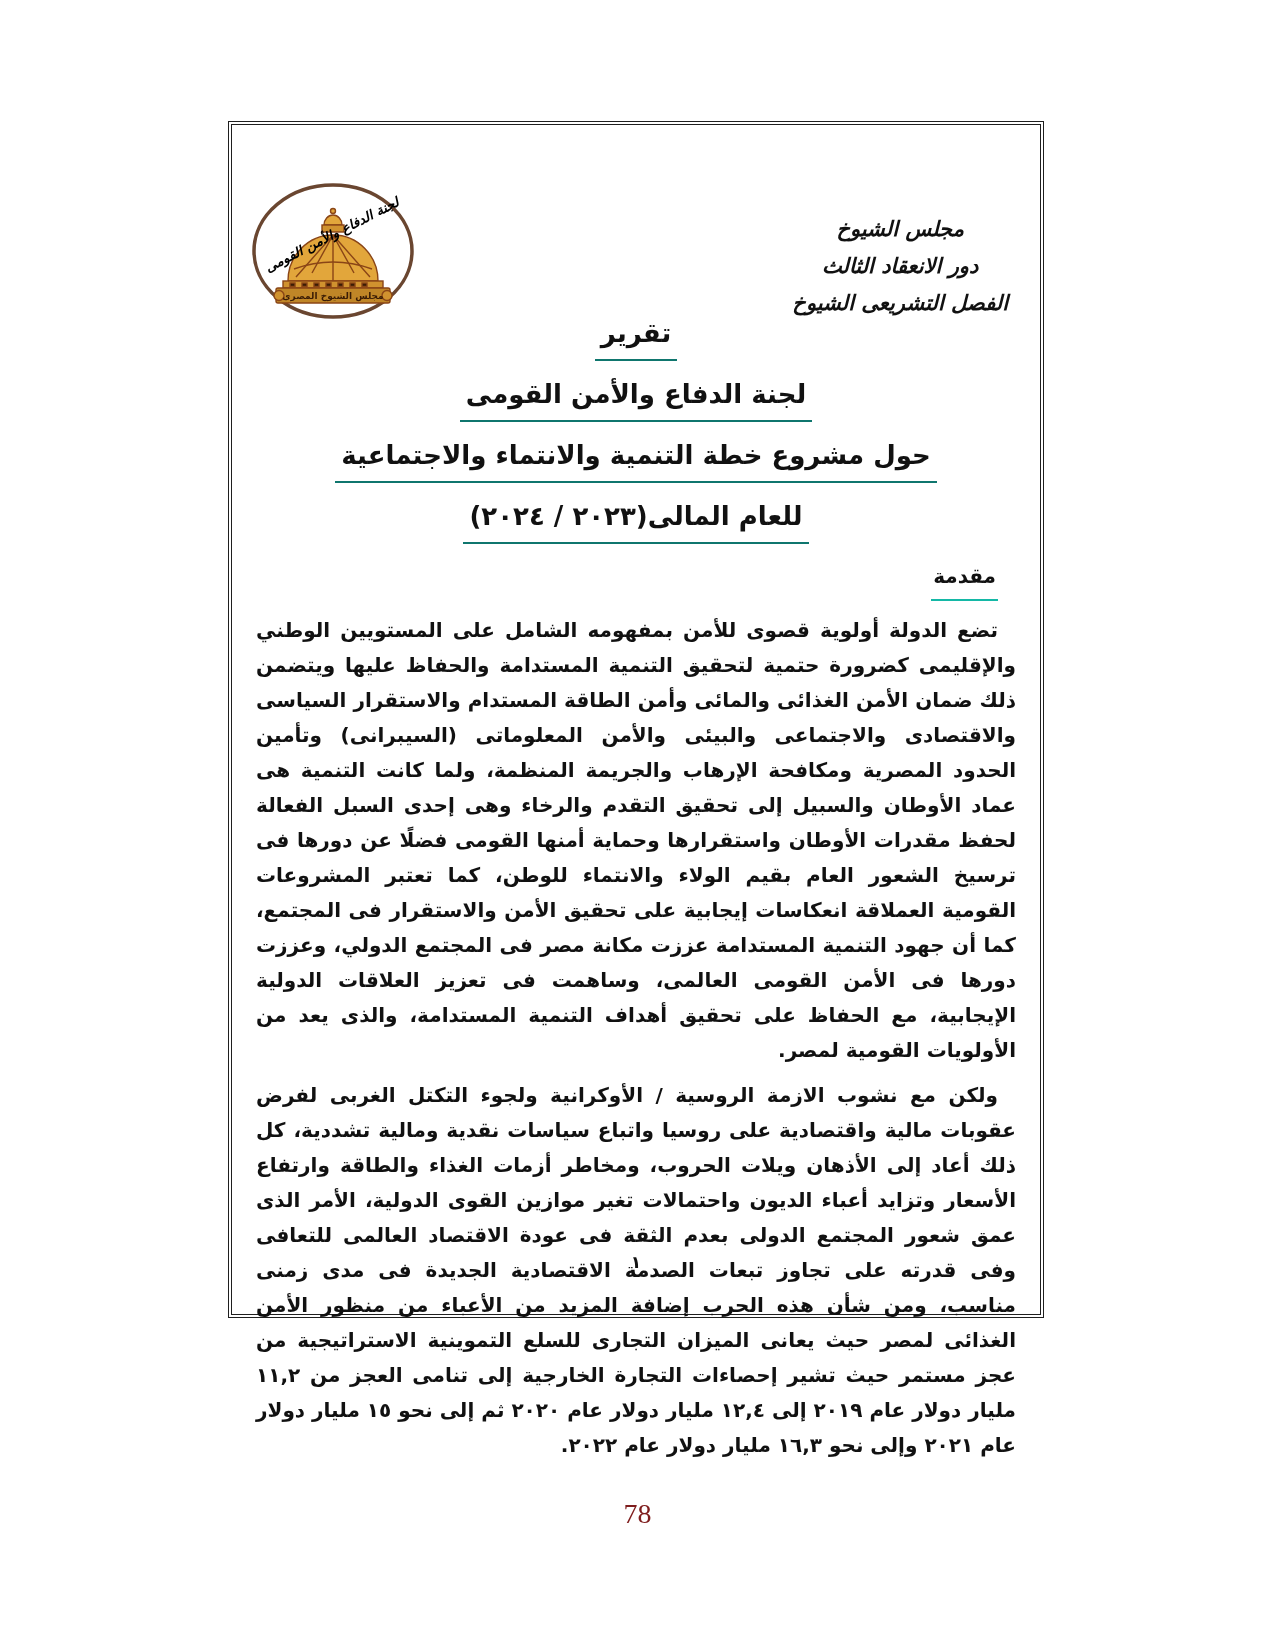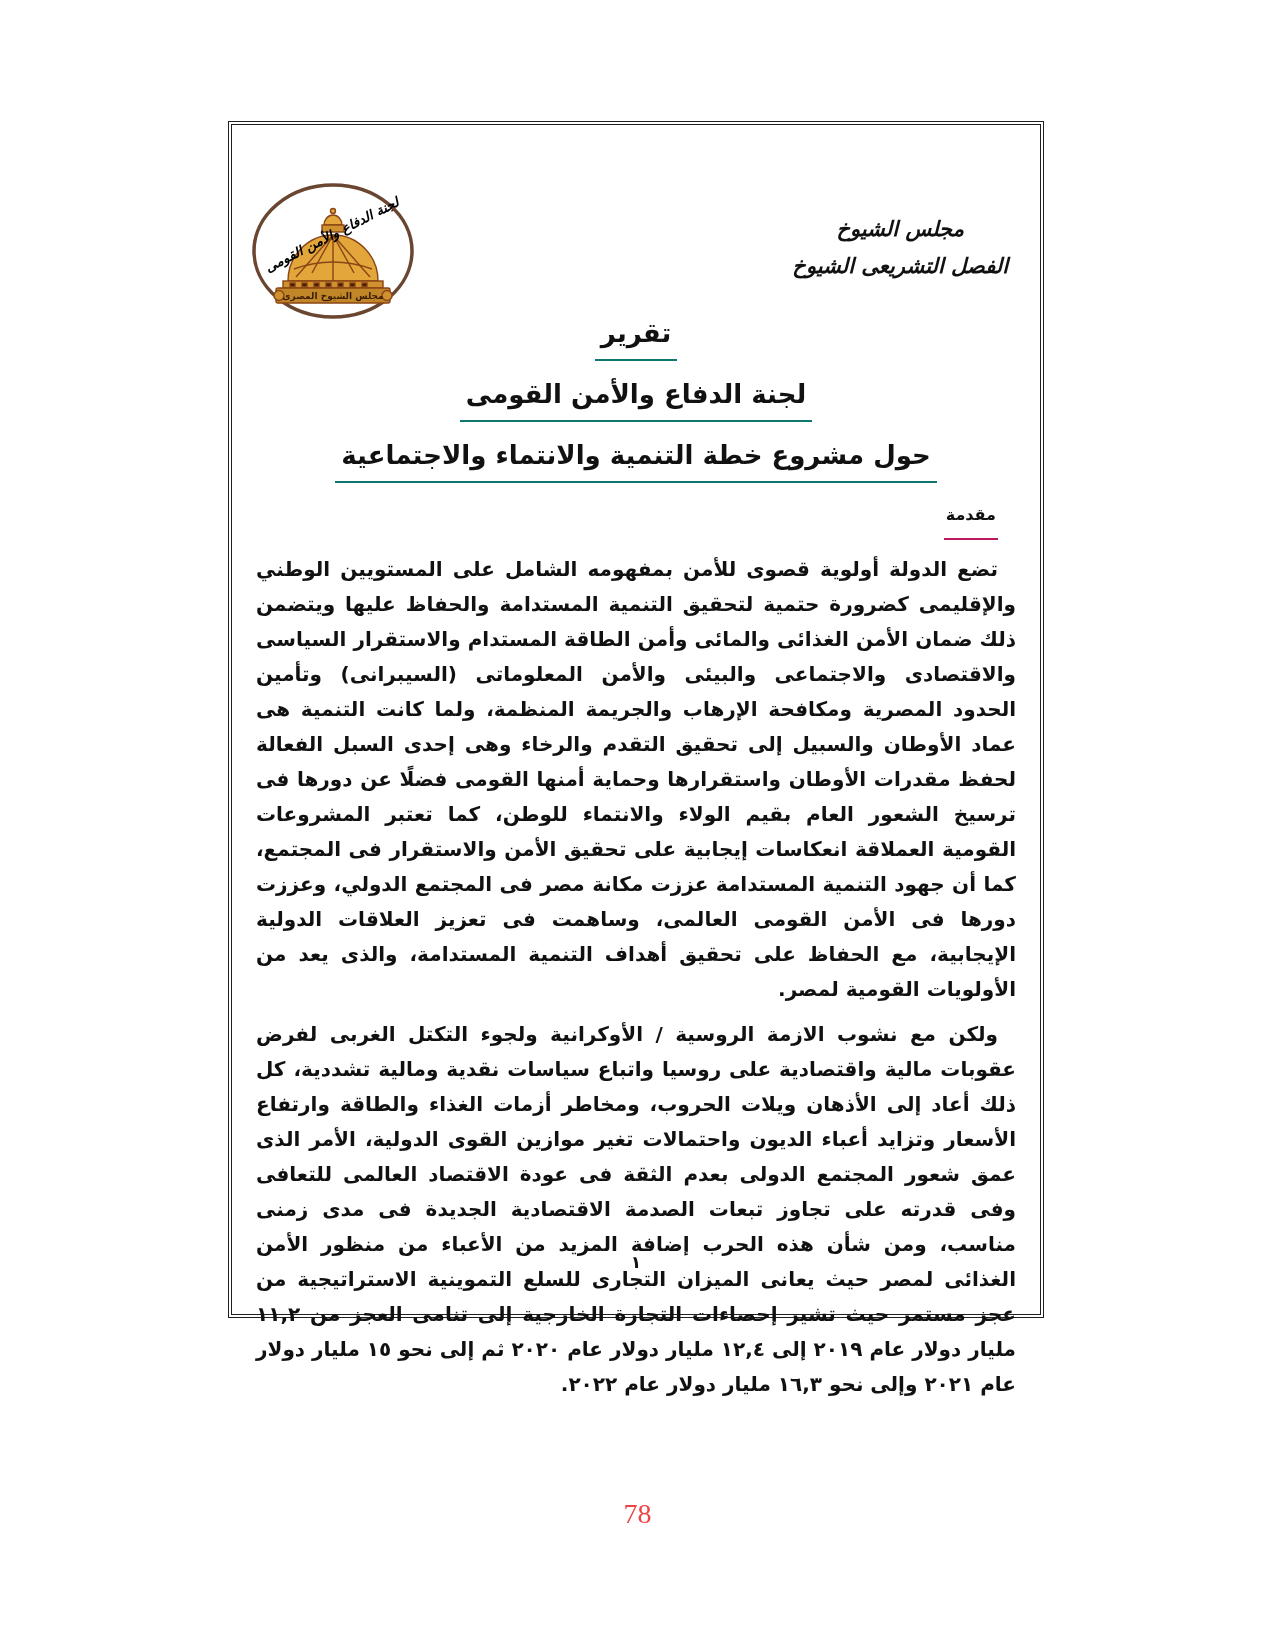--- a/index.html
+++ b/index.html
@@ -21,36 +21,36 @@
   .content{padding:190px 14px 0 14px;direction:rtl;}
   .title{text-align:center;font-weight:bold;margin:0 0 15px 0;line-height:37px;}
   .title .u{
     display:inline-block;border-bottom:2px solid #0f766e;
     padding:0 6px 7px 6px;font-size:26px;
   }
   .intro-heading{
     text-align:right;margin:4px 28px 12px 0;font-weight:bold;line-height:34px;
   }
   .intro-heading .u{
-    display:inline-block;border-bottom:2px solid #be185d;
-    padding:0 2px 6px 2px;font-size:16px;
+    display:inline-block;border-bottom:2px solid #14b8a6;
+    padding:0 2px 6px 2px;font-size:20px;
   }
   .para{
     margin:10px;font-size:20px;font-weight:bold;line-height:35px;
     text-align:justify;text-indent:18px;
   }
   .para1{min-height:347px;}
   .para2{min-height:295px;}
   .inner-page-number{
     position:absolute;left:0;right:0;bottom:42px;text-align:center;
     font-size:17px;font-weight:bold;
   }
   .footer-number{
     position:absolute;left:0;right:0;top:1498px;text-align:center;
-    font-family:"Liberation Serif","DejaVu Serif",serif;font-size:28px;color:#ef4444;
+    font-family:"Liberation Serif","DejaVu Serif",serif;font-size:28px;color:#7f1d1d;
   }
   .logo text.callig{font-family:"DejaVu Sans",sans-serif;}
 </style>
 </head>
 <body>
 
 <div class="sheet">
   <div class="page">
 
     <svg class="logo" viewBox="0 0 166 140">
@@ -81,32 +81,36 @@
         <circle cx="29" cy="114.5" r="5" fill="#d0922f"></circle>
         <circle cx="137" cy="114.5" r="5" fill="#d0922f"></circle>
       </g>
       <text x="83" y="118" text-anchor="middle" font-size="9" font-weight="bold" direction="rtl" stroke="none" fill="#3a1c05">مجلس الشيوخ المصرى</text>
 
       <text class="callig" x="83" y="58" text-anchor="middle" font-size="13" font-weight="bold" font-style="italic" fill="#000000" direction="rtl" transform="rotate(-27 83 56)" textLength="148" lengthAdjust="spacingAndGlyphs">لجنة الدفاع والأمن القومى</text>
     </svg>
 
     <div class="header-block">
       <div>مجلس الشيوخ</div>
+      <div>دور الانعقاد الثالث</div>
       <div>الفصل التشريعى الشيوخ</div>
     </div>
 
     <div class="content">
       <div class="title">
         <span class="u">تقرير</span>
       </div>
       <div class="title">
         <span class="u">لجنة الدفاع والأمن القومى</span>
       </div>
       <div class="title">
         <span class="u">حول مشروع خطة التنمية والانتماء والاجتماعية</span>
+      </div>
+      <div class="title">
+        <span class="u">للعام المالى(٢٠٢٣ / ٢٠٢٤)</span>
       </div>
 
       <div class="intro-heading">
         <span class="u">مقدمة</span>
       </div>
 
       <p class="para para1">تضع الدولة أولوية قصوى للأمن بمفهومه الشامل على المستويين الوطني والإقليمى كضرورة حتمية لتحقيق التنمية المستدامة والحفاظ عليها ويتضمن ذلك ضمان الأمن الغذائى والمائى وأمن الطاقة المستدام والاستقرار السياسى والاقتصادى والاجتماعى والبيئى والأمن المعلوماتى (السيبرانى) وتأمين الحدود المصرية ومكافحة الإرهاب والجريمة المنظمة، ولما كانت التنمية هى عماد الأوطان والسبيل إلى تحقيق التقدم والرخاء وهى إحدى السبل الفعالة لحفظ مقدرات الأوطان واستقرارها وحماية أمنها القومى فضلًا عن دورها فى ترسيخ الشعور العام بقيم الولاء والانتماء للوطن، كما تعتبر المشروعات القومية العملاقة انعكاسات إيجابية على تحقيق الأمن والاستقرار فى المجتمع، كما أن جهود التنمية المستدامة عززت مكانة مصر فى المجتمع الدولي، وعززت دورها فى الأمن القومى العالمى، وساهمت فى تعزيز العلاقات الدولية الإيجابية، مع الحفاظ على تحقيق أهداف التنمية المستدامة، والذى يعد من الأولويات القومية لمصر.</p>
       <p class="para para2">ولكن مع نشوب الازمة الروسية / الأوكرانية ولجوء التكتل الغربى لفرض عقوبات مالية واقتصادية على روسيا واتباع سياسات نقدية ومالية تشددية، كل ذلك أعاد إلى الأذهان ويلات الحروب، ومخاطر أزمات الغذاء والطاقة وارتفاع الأسعار وتزايد أعباء الديون واحتمالات تغير موازين القوى الدولية، الأمر الذى عمق شعور المجتمع الدولى بعدم الثقة فى عودة الاقتصاد العالمى للتعافى وفى قدرته على تجاوز تبعات الصدمة الاقتصادية الجديدة فى مدى زمنى مناسب، ومن شأن هذه الحرب إضافة المزيد من الأعباء من منظور الأمن الغذائى لمصر حيث يعانى الميزان التجارى للسلع التموينية الاستراتيجية من عجز مستمر حيث تشير إحصاءات التجارة الخارجية إلى تنامى العجز من ١١,٢ مليار دولار عام ٢٠١٩ إلى ١٢,٤ مليار دولار عام ٢٠٢٠ ثم إلى نحو ١٥ مليار دولار عام ٢٠٢١ وإلى نحو ١٦,٣ مليار دولار عام ٢٠٢٢.</p>
     </div>
 

